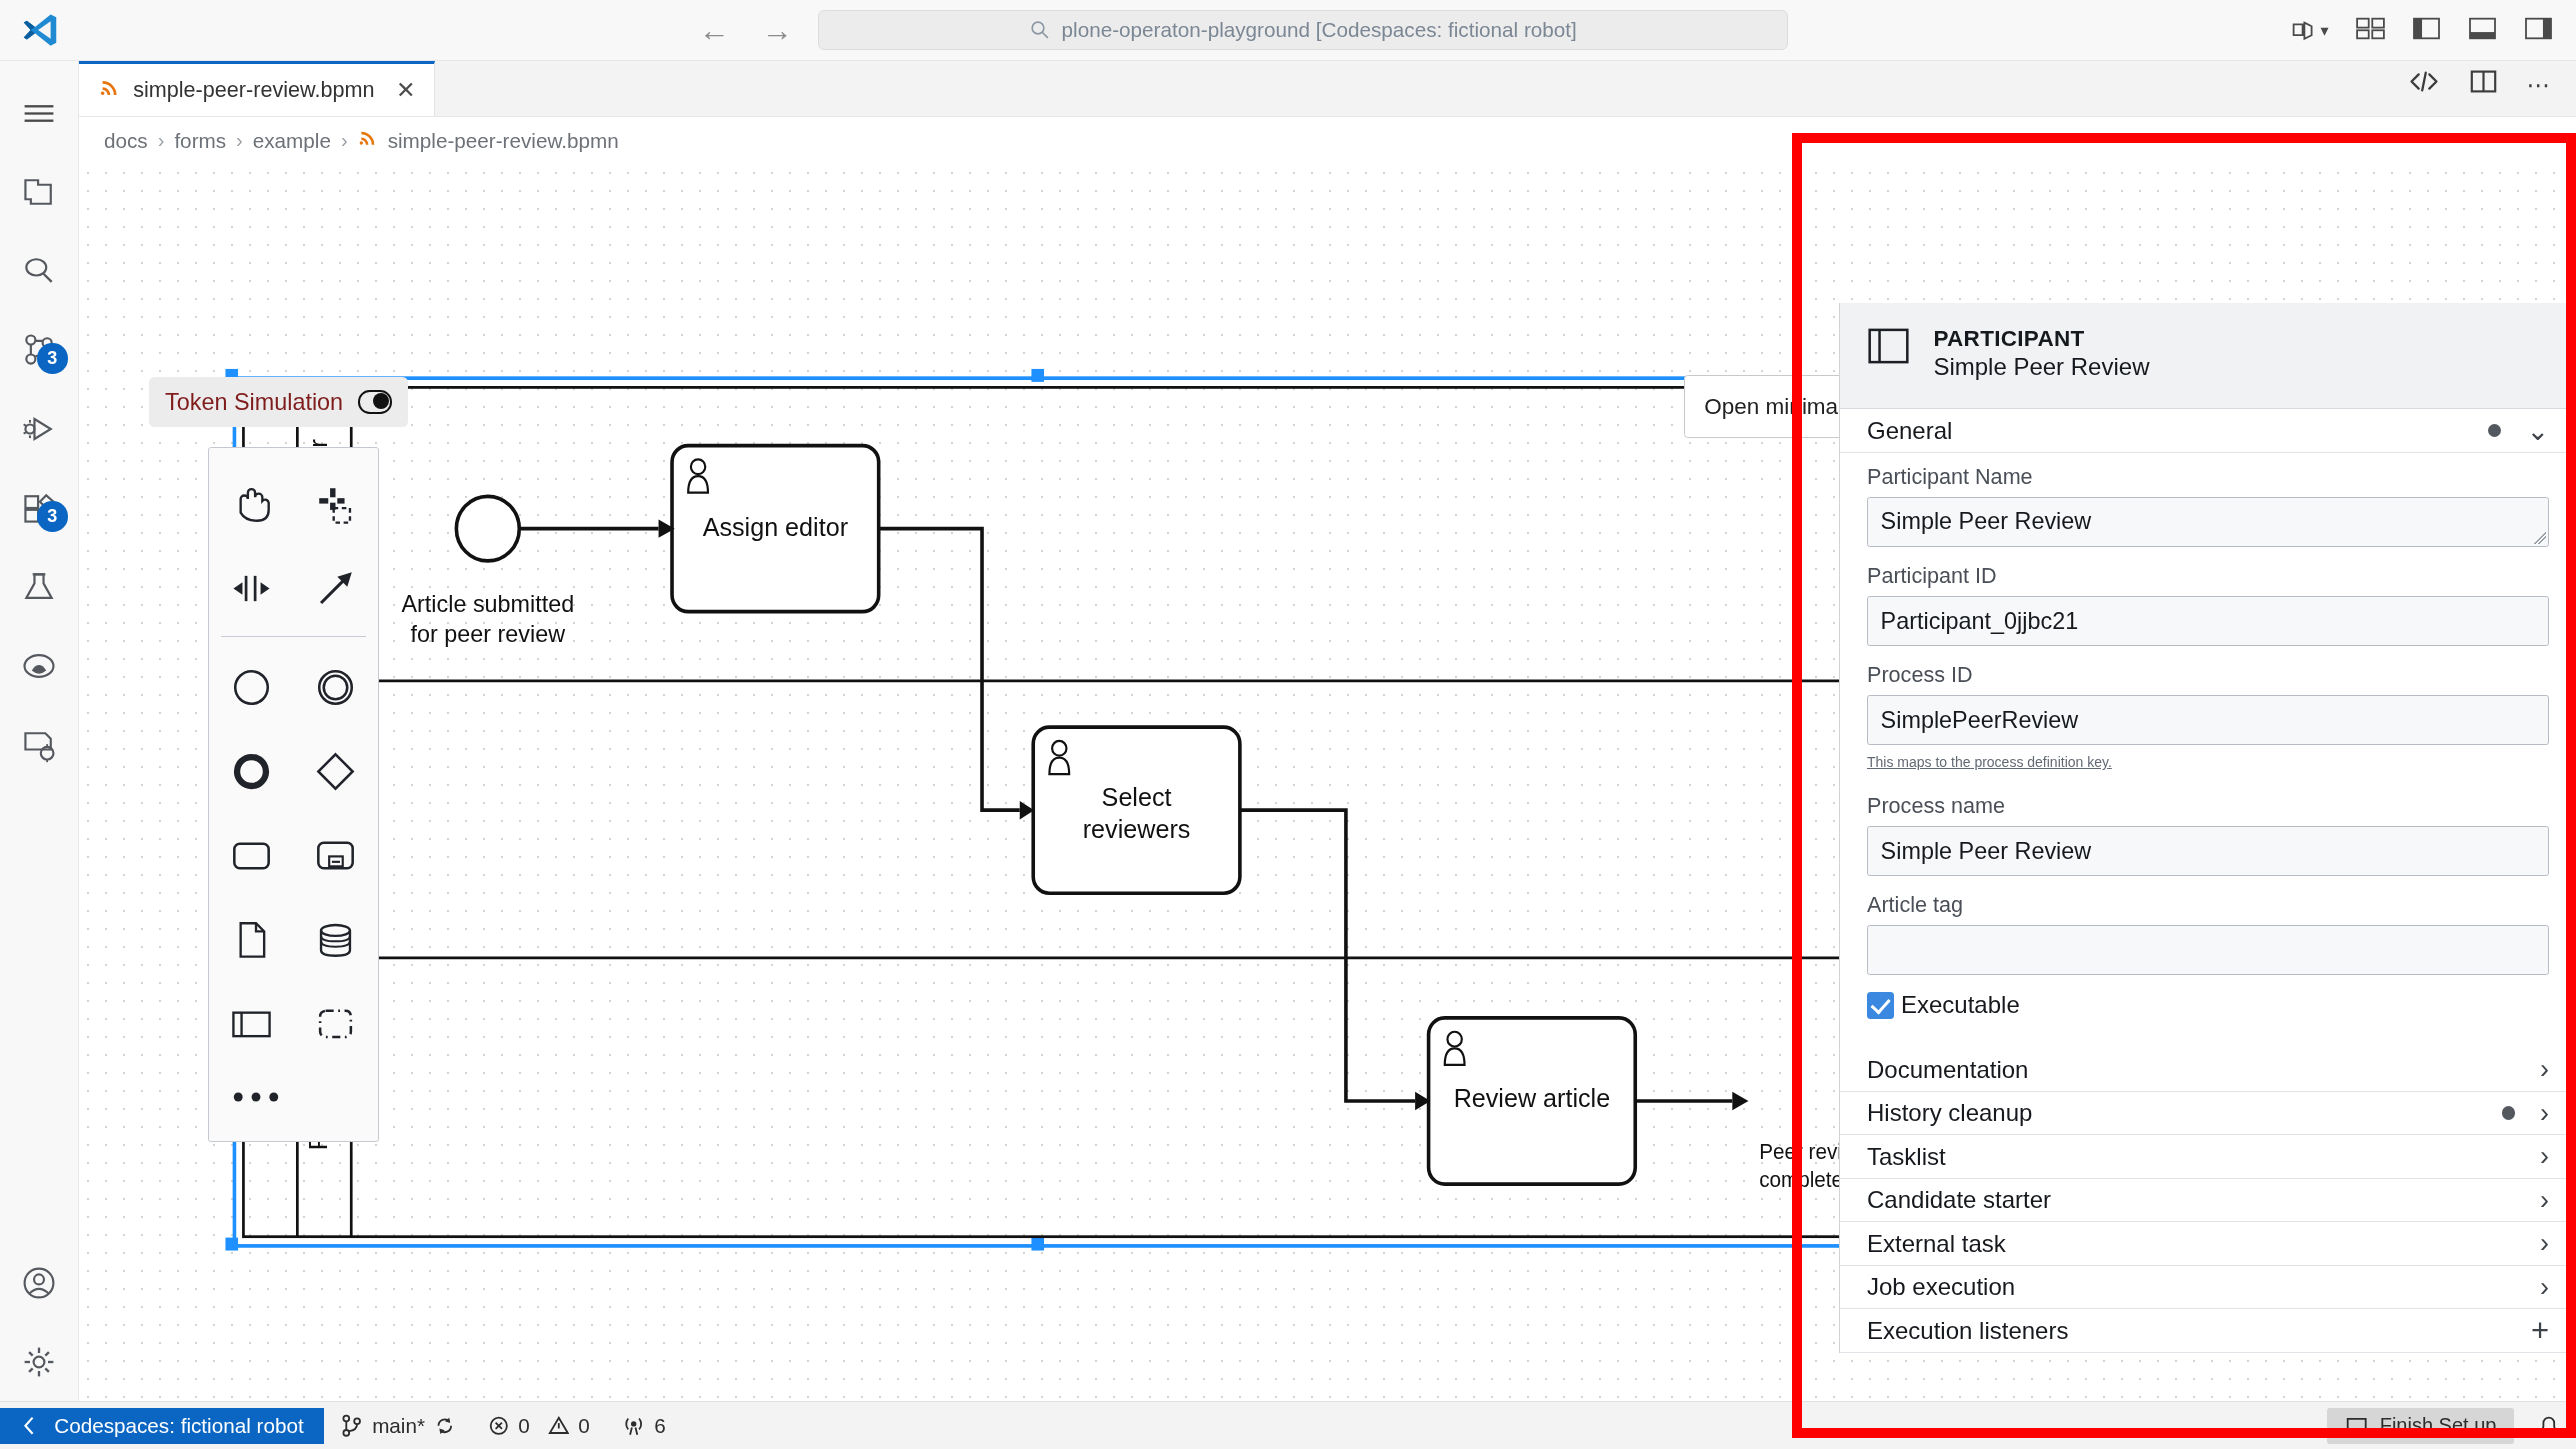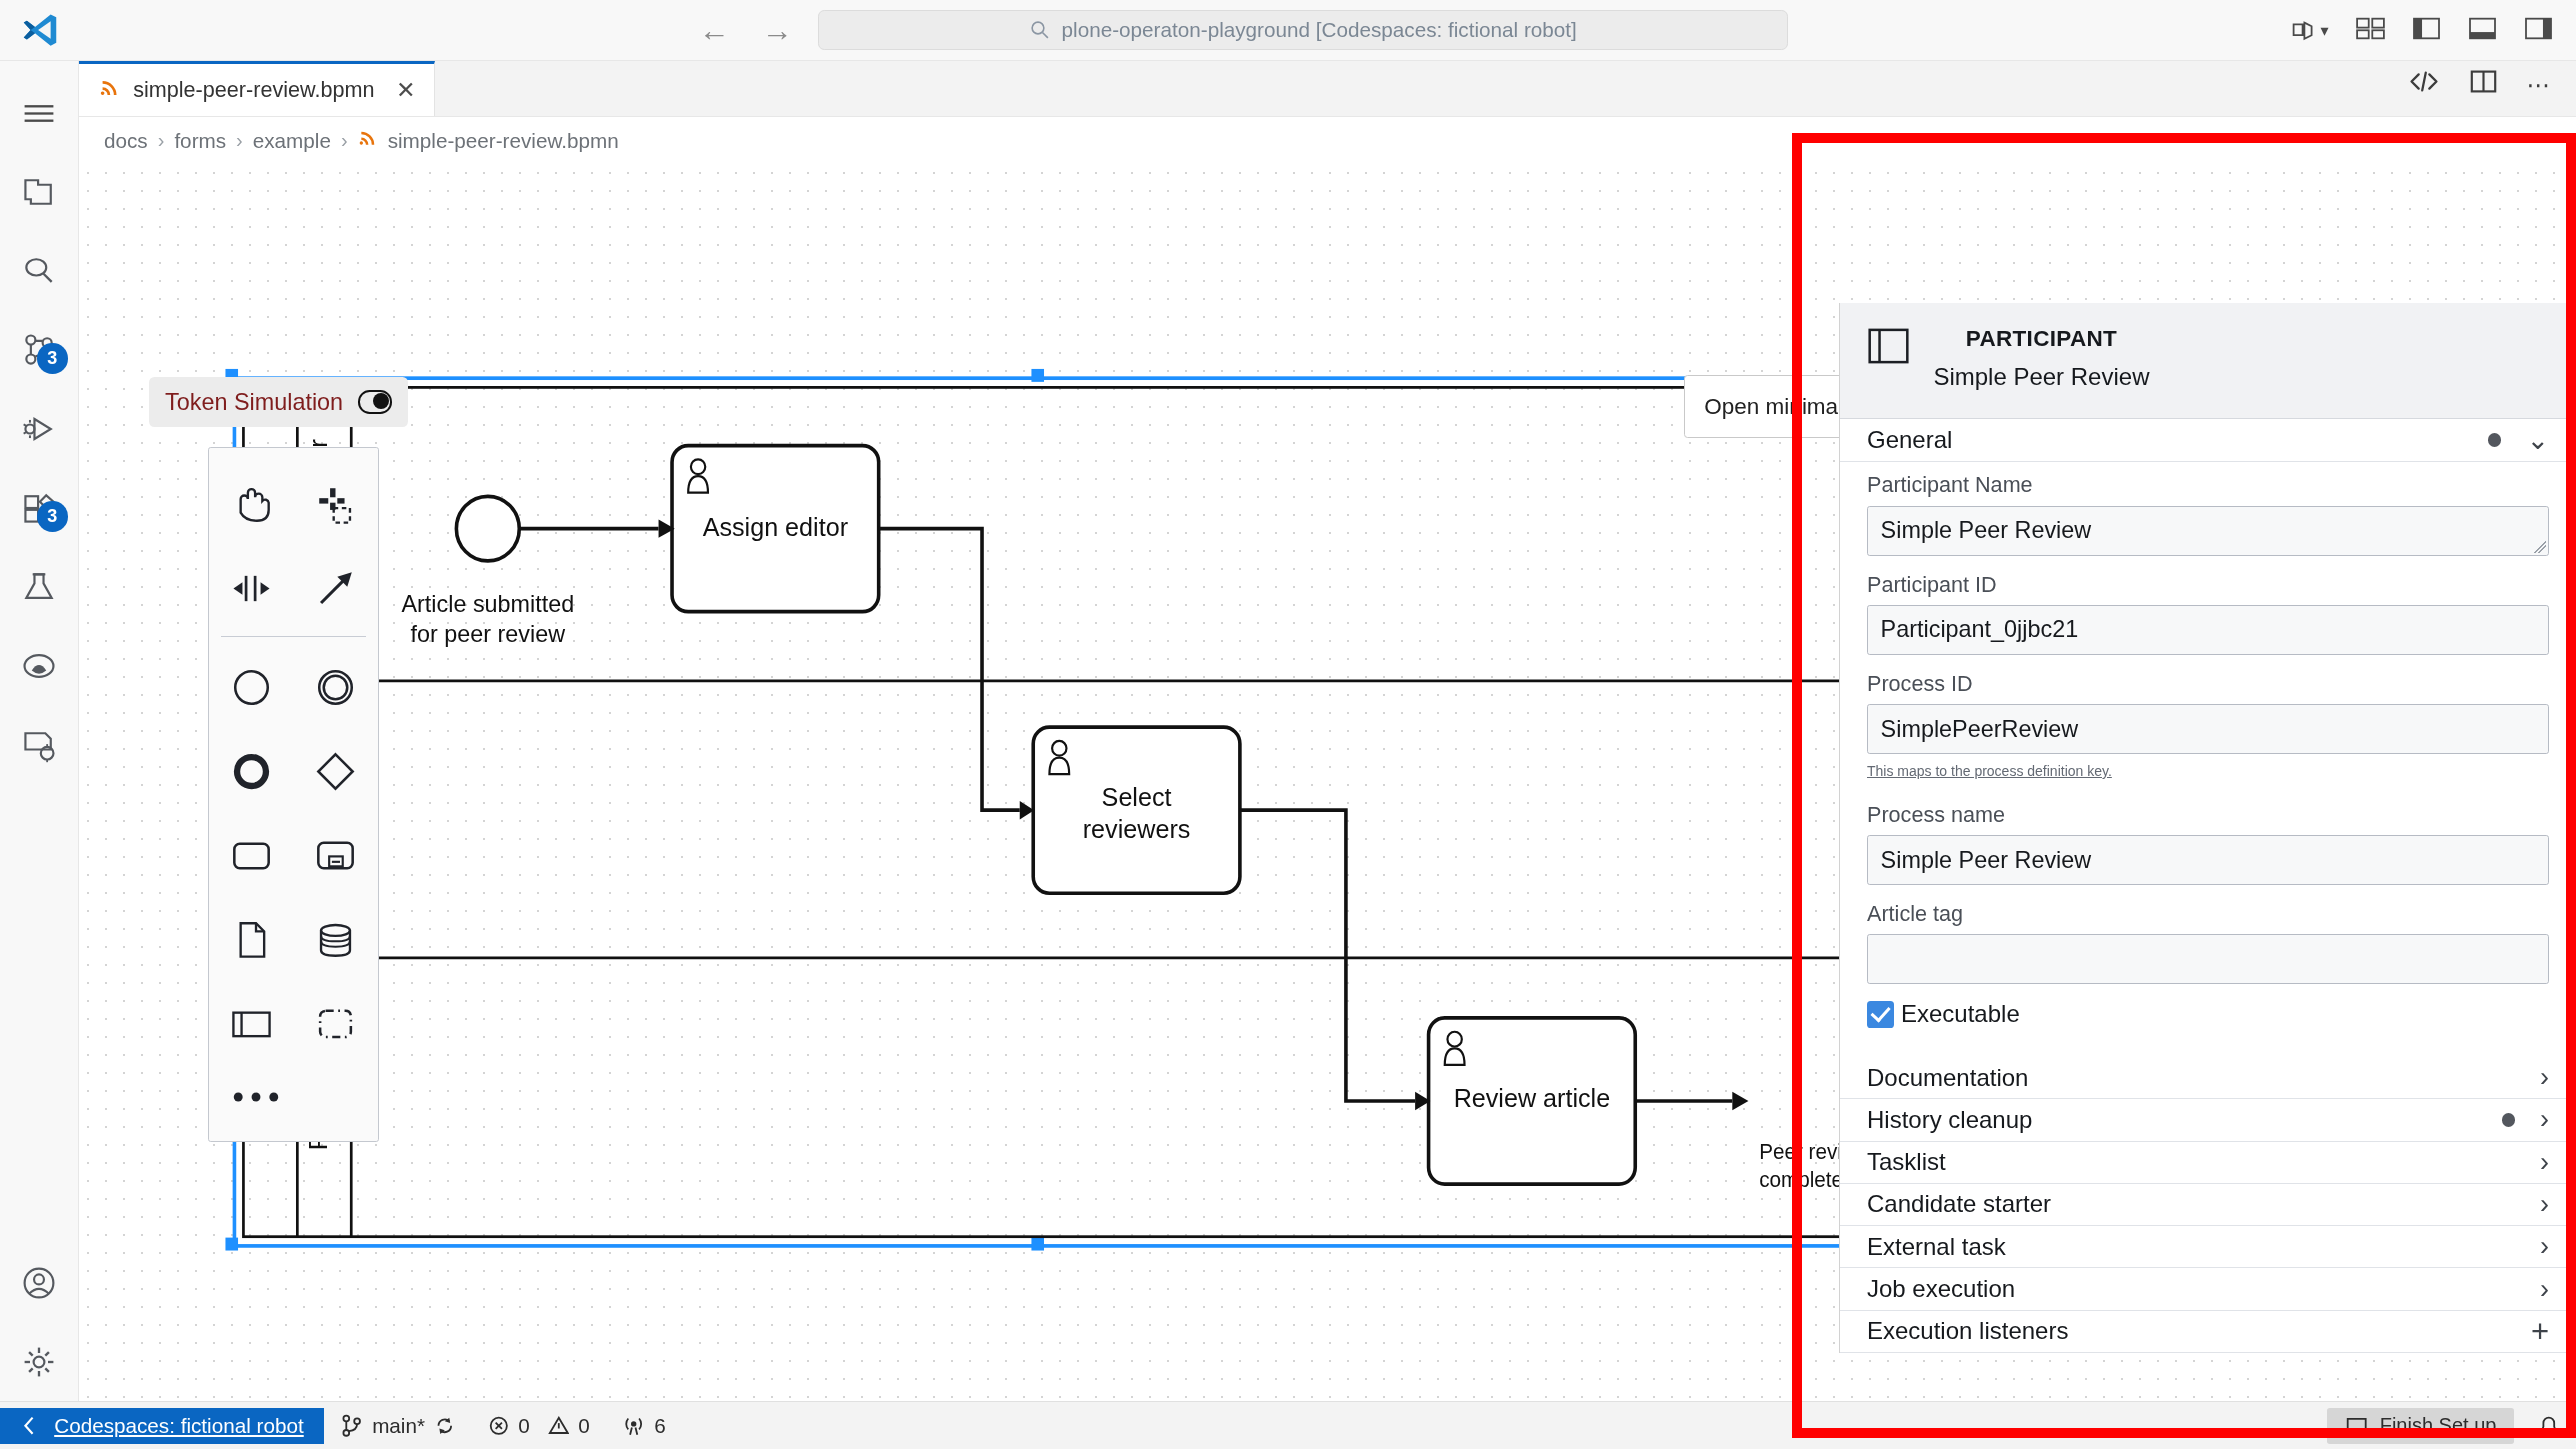--- a/index.html
+++ b/index.html
@@ -90,21 +90,21 @@
 
   .diagram { position: absolute; left: 0; top: 0; width: 100%; height: 100%; pointer-events: none; }
 
   
   .props {
     position: absolute; right: 0; top: 139px; width: 737px; bottom: 48px;
     background: #ffffff; border-left: 0.9px solid #d2d2d2; display: flex; flex-direction: column;
     z-index: 30; overflow: hidden;
   }
   .props-head { background: #f1f2f4; border-bottom: 0.9px solid #d6d9de; padding: 23.4px 27px 27px; display: flex; gap: 23.4px; align-items: flex-start; flex: 0 0 auto; }
-  .ph-text { display: flex; flex-direction: column; gap: 11px; align-items: center; }
+  .ph-text { display: flex; flex-direction: column; gap: 1px; }
   .ph-kind { font-size: 22.5px; font-weight: bold; color: #16191d; letter-spacing: 0.3px; }
   .ph-name { font-size: 24px; color: #16191d; }
 
   .group-head { height: 59px; display: flex; align-items: center; justify-content: space-between; padding: 0 27px; font-size: 24px; color: #16191d; border-bottom: 0.9px solid #e0e3e8; }
   .gh-right { display: flex; align-items: center; gap: 25px; }
   .dot { width: 13.5px; height: 13.5px; border-radius: 50%; background: #53575e; display: inline-block; }
   .chev { color: #3e434a; font-size: 27px; font-weight: 300; }
 
   .group-body { padding: 10.8px 27px 21.6px; }
   .field { margin-bottom: 16px; }
@@ -122,21 +122,21 @@
   .ctext { font-size: 24px; color: #16191d; }
 
   .sec-row { height: 59px; display: flex; align-items: center; justify-content: space-between; padding: 0 27px; font-size: 24px; color: #16191d; border-bottom: 0.9px solid #e0e3e8; }
   .plus { font-size: 31px; color: #3e434a; font-weight: 300; line-height: 1; }
 
   
   .redbox { position: absolute; left: 1792px; top: 133px; width: 784px; height: 1305px; border: 10px solid #ff0000; z-index: 60; pointer-events: none; }
 
   
   .statusbar { height: 48px; background: #f3f3f3; border-top: 0.9px solid #e0e0e0; display: flex; align-items: center; font-size: 20.7px; color: #2c2c2c; flex: 0 0 48px; position: relative; }
-  .sb-remote { background: #0a66c2; color: #fff; height: 36px; display: flex; align-items: center; gap: 10.8px; padding: 0 20px; font-size: 20.7px; text-decoration: underline; }
+  .sb-remote { background: #0a66c2; color: #fff; height: 36px; display: flex; align-items: center; gap: 10.8px; padding: 0 20px; font-size: 20.7px; }
   .sb-item { display: flex; align-items: center; gap: 9px; padding: 0 16px; }
   .sb-right { position: absolute; right: 0; display: flex; align-items: center; gap: 8px; }
   .feedback { background: #d6d6d6; color: #2c2c2c; height: 36px; display: flex; align-items: center; gap: 10.8px; padding: 0 18px; border-radius: 2.7px; font-size: 20px; }
 </style>
 </head>
 <body>
 
 <div class="app">
 
   <div class="titlebar">

